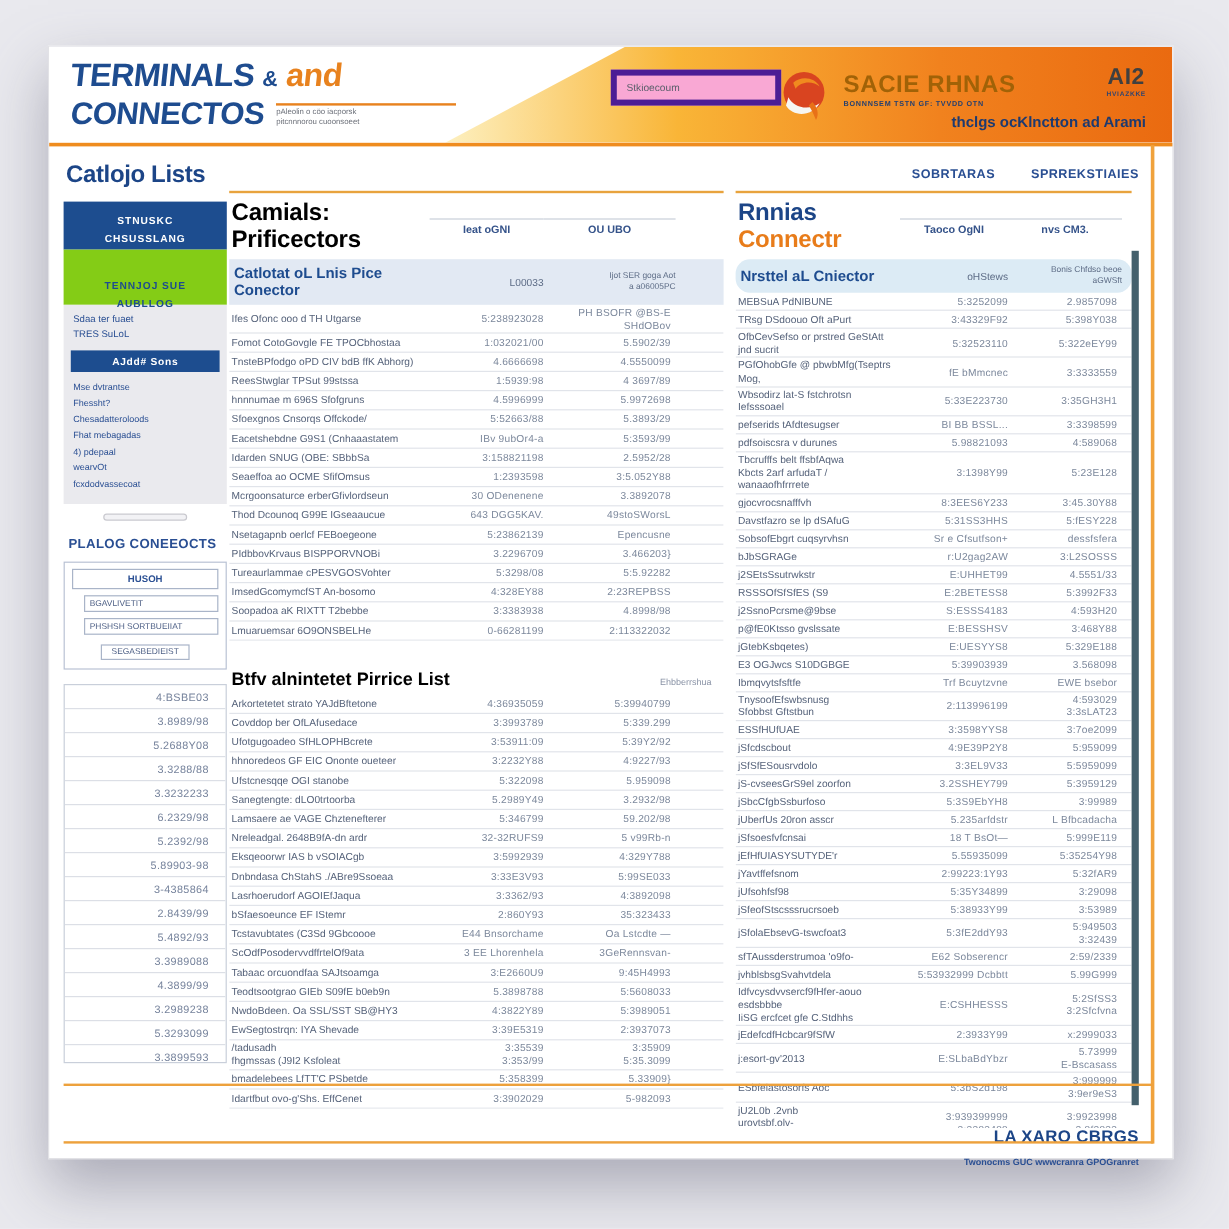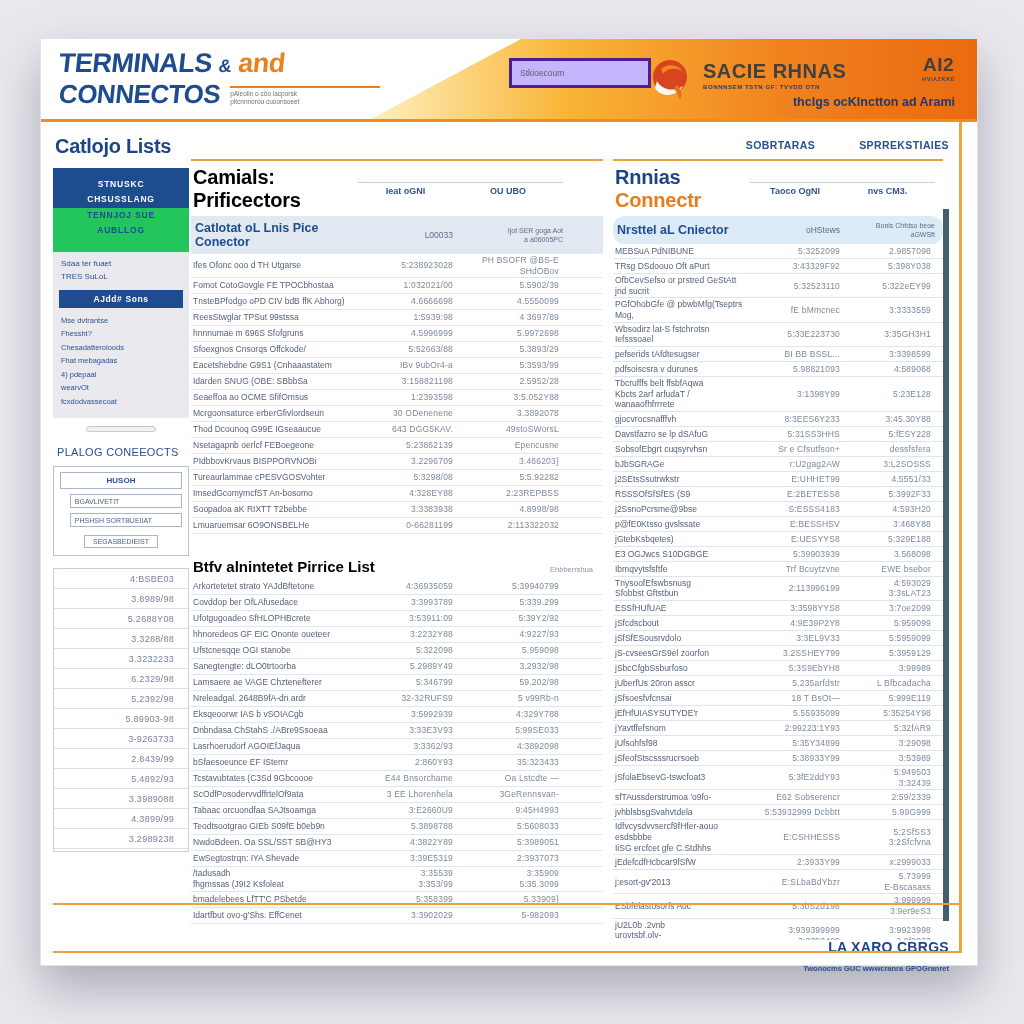--- a/index.html
+++ b/index.html
@@ -17,55 +17,55 @@
   .hline  { position:absolute; left:0; top:80px; width:100%; height:3px; background:#ef8c1f; }
 
   .logoblk { position:absolute; left:18px; top:9px; }
   .l1 { font-size:27px; font-weight:800; color:#1e4c8f; letter-spacing:-.5px; transform:skewX(-6deg); display:flex; align-items:baseline; gap:7px; }
   .l1 .amp { font-size:18px; }
   .l1 .and { color:#e8821e; }
   .l2 { display:flex; align-items:flex-end; gap:10px; }
   .l2 .word { font-size:26px; font-weight:800; color:#1e4c8f; letter-spacing:-.5px; transform:skewX(-6deg); }
   .logosub { width:150px; font-size:6.5px; color:#6b6f78; line-height:1.25; border-top:2px solid #e8821e; padding-top:2px; margin-bottom:4px; white-space:pre-line; }
 
-  .search { position:absolute; left:468px; top:19px; width:142px; height:30px; background:#c4b5fd; border:3px solid #4c1d95;
+  .search { position:absolute; left:468px; top:19px; width:142px; height:30px; background:#f9a8d4; border:5px solid #4c1d95;
             font-size:8.5px; color:#5a5f6b; padding:0 8px; font-family:"Liberation Sans",sans-serif; }
   .logoswoosh { position:absolute; left:606px; top:16px; width:48px; height:48px; }
   .brand { position:absolute; left:662px; top:21px; }
-  .brandname { font-size:20px; font-weight:800; color:#404040; letter-spacing:.5px; }
+  .brandname { font-size:20px; font-weight:800; color:#a16207; letter-spacing:.5px; }
   .brandsub { font-size:6px; font-weight:700; color:#27406e; letter-spacing:.6px; margin-top:1px; }
   .ai2 { position:absolute; right:22px; top:15px; text-align:center; }
   .ai2 .big { font-size:19px; font-weight:800; color:#404040; letter-spacing:.5px; }
   .ai2 .sub { font-size:5.5px; font-weight:700; color:#32446e; letter-spacing:.6px; }
   .tagline { position:absolute; right:22px; top:56px; font-size:12.5px; font-weight:700; color:#1d3a70; }
 
-  .toplinks { position:absolute; right:28px; top:100px; display:flex; gap:44px; }
+  .toplinks { position:absolute; right:28px; top:100px; display:flex; gap:30px; }
   .toplinks span { font-size:10.5px; font-weight:700; color:#2a4f93; letter-spacing:.4px; cursor:pointer; }
 
   
   .sidebar { position:absolute; left:12px; top:92px; width:136px; }
   .sb-title { font-size:20px; font-weight:800; color:#1c4587; margin:4px 0 10px 2px; letter-spacing:-.3px; }
   .sb-blue { background:#1d4d8f; color:#fff; text-align:center; font-size:8.5px; font-weight:700;
              letter-spacing:.8px; padding:9px 4px; line-height:1.8; height:40px; }
-  .sb-yellow { background:#22c55e; color:#1d4d8f; text-align:center; font-size:8.5px; font-weight:700;
-               letter-spacing:.8px; padding:0 4px; line-height:1.8; height:44px; }
+  .sb-yellow { background:#84cc16; color:#1d4d8f; text-align:center; font-size:8.5px; font-weight:700;
+               letter-spacing:.8px; padding:23px 4px; line-height:1.8; height:23px; }
   .sb-gray { background:#eaeaee; padding:6px 8px 10px 8px; }
   .sb-link1 { font-size:8px; color:#2a4f93; line-height:1.6; cursor:pointer; }
   .sb-bar { background:#1d4d8f; color:#fff; text-align:center; font-size:8.5px; font-weight:700;
             letter-spacing:.6px; padding:4px 0; margin:6px -2px; cursor:pointer; }
   .sb-link2 { font-size:7.5px; color:#2a4f93; line-height:1.8; cursor:pointer; }
   .sb-divider { margin:8px auto 14px auto; width:70px; height:6px; border:1px solid #c9c9cf; border-radius:3px; background:#f2f2f5; }
-  .sb-formtitle { font-size:11px; font-weight:400; color:#2a4f93; letter-spacing:.3px; margin:6px 0 8px 4px; }
+  .sb-formtitle { font-size:11px; font-weight:700; color:#2a4f93; letter-spacing:.3px; margin:6px 0 8px 4px; }
   .sb-form { border:1px solid #b9c2d4; padding:5px 6px 7px 6px; }
   .sb-formhead { border:1px solid #a9b4c8; text-align:center; font-size:8px; font-weight:700; color:#2a4f93; padding:3px 0; margin-bottom:5px; }
   .sb-input { display:block; width:92%; margin:0 0 5px auto; border:1px solid #a9b4c8; font-size:7px; color:#4d5f85;
               height:14px; padding:0 4px; background:#fff; font-family:"Liberation Sans",sans-serif; }
   .sb-btn { display:block; margin:8px auto 0 auto; border:1px solid #a9b4c8; background:#fff; font-size:7px; color:#4d5f85;
             padding:2px 8px; cursor:pointer; font-family:"Liberation Sans",sans-serif; }
-  .sb-prices { border:1px solid #c9cfda; margin-top:12px; height:284px; overflow:hidden; }
+  .sb-prices { border:1px solid #c9cfda; margin-top:12px; height:316px; overflow:hidden; }
   .sb-price { height:20px; line-height:20px; text-align:right; padding-right:14px; font-size:9px; color:#76839c;
               border-bottom:1px solid #dcdfe6; letter-spacing:.3px; cursor:pointer; }
 
   
   .ltable { position:absolute; left:150px; top:120px; width:412px; }
   .rtable { position:absolute; left:572px; top:120px; width:330px; }
   .t-top { border-top:2px solid #e8a33d; }
   .t-titlerow { display:grid; align-items:center; padding:5px 40px 4px 2px; }
   .ltable .t-titlerow { grid-template-columns:1fr 95px 110px; }
   .rtable .t-titlerow { grid-template-columns:1fr 90px 95px; padding:5px 8px 4px 2px; }
@@ -198,21 +198,21 @@
       <div class="sb-prices">
 
       <div class="sb-price">4:BSBE03</div>
           <div class="sb-price">3.8989/98</div>
           <div class="sb-price">5.2688Y08</div>
           <div class="sb-price">3.3288/88</div>
           <div class="sb-price">3.3232233</div>
           <div class="sb-price">6.2329/98</div>
           <div class="sb-price">5.2392/98</div>
           <div class="sb-price">5.89903-98</div>
-          <div class="sb-price">3-9263733</div>
+          <div class="sb-price">3-4385864</div>
           <div class="sb-price">2.8439/99</div>
           <div class="sb-price">5.4892/93</div>
           <div class="sb-price">3.3989088</div>
           <div class="sb-price">4.3899/99</div>
           <div class="sb-price">3.2989238</div>
           <div class="sb-price">5.3293099</div>
           <div class="sb-price">3.3899593</div>
           <div class="sb-price">5.3292798</div>
           <div class="sb-price">3.3892733</div>
           <div class="sb-price">5.9892093</div>

